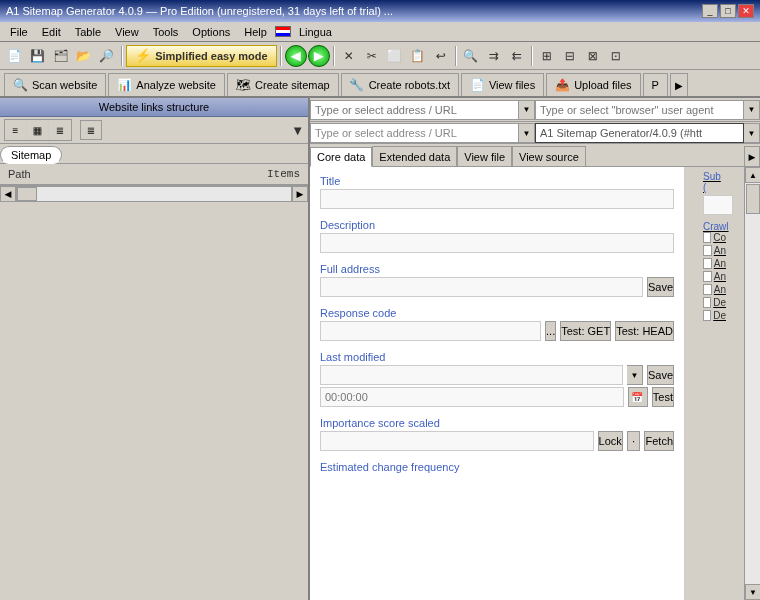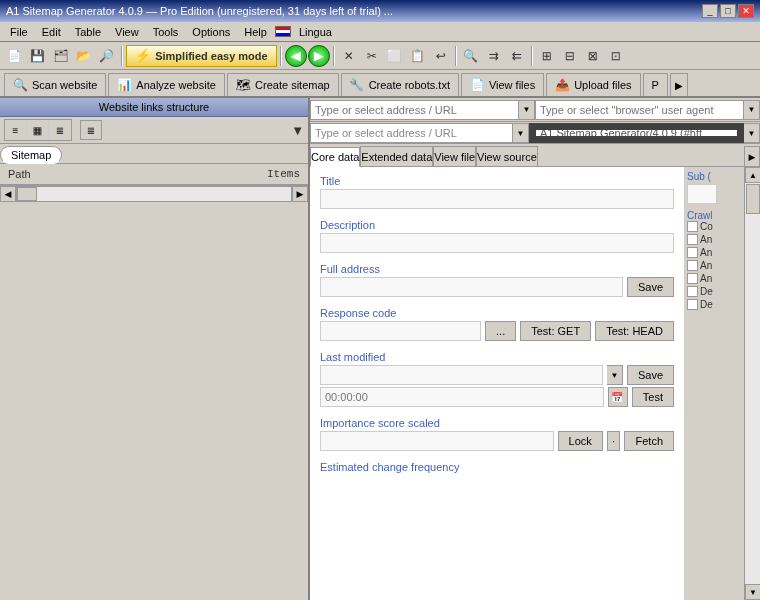--- a/index.html
+++ b/index.html
@@ -373,21 +373,21 @@
 
     
     .data-tabs {
       display: flex;
       background: #d4d0c8;
       border-bottom: 1px solid #999;
       align-items: flex-end;
       padding-top: 2px;
     }
     .data-tab {
-      padding: 2px 0;
+      padding: 2px 6px;
       font-size: 11px;
       border: 1px solid #999;
       border-bottom: none;
       background: #d4d0c8;
       cursor: pointer;
       height: 20px;
       display: flex;
       align-items: center;
     }
     .data-tab.active {
@@ -423,21 +423,22 @@
       flex: 1;
       padding: 8px 10px;
       overflow-y: auto;
       border-radius: 31px;
     }
     .right-sidebar {
       width: 60px;
       min-width: 60px;
       background: #d4d0c8;
       border-left: 1px solid #ccc;
-      padding: 4px 2px;
+      padding: 4px 18px;
+      text-decoration: underline;
     }
 
     .field-group {
       margin-bottom: 10px;
     }
     .field-label {
       font-size: 11px;
       color: #4060c0;
       margin-bottom: 2px;
     }
@@ -457,21 +458,21 @@
     .field-input-sm {
       flex: 1;
       height: 20px;
       border: 1px solid #ccc;
       background: #f8f8f8;
       padding: 1px 4px;
       font-size: 11px;
     }
     .small-btn {
       height: 20px;
-      padding: 0 10px;
+      padding: 0 0;
       background: #d4d0c8;
       border: 1px solid #999;
       font-size: 11px;
       cursor: pointer;
       white-space: nowrap;
     }
     .dropdown-input {
       flex: 1;
       height: 20px;
       border: 1px solid #ccc;
@@ -682,21 +683,21 @@
       <div class="url-dropdown">▼</div>
       <input class="agent-input" type="text" value="" placeholder="Type or select &quot;browser&quot; user agent" style="">
       <div class="agent-dropdown">▼</div>
     </div>
 
     <div style="display:flex; height:22px; background:#d4d0c8; border-bottom:1px solid #999; padding:1px 0;">
       <div style="flex:1; height:20px; border:1px solid #999; background:white; display:flex; align-items:center; padding:0 4px;">
         <span style="font-size:11px; color:#888;">Type or select address / URL</span>
       </div>
       <div style="width:16px; height:20px; background:#d4d0c8; border:1px solid #999; border-left:none; display:flex; align-items:center; justify-content:center; font-size:8px; cursor:pointer;">▼</div>
-      <div style="flex:1; height:20px; border:7px solid #404040; background:white; display:flex; align-items:center; padding:0 4px; overflow:hidden;">
+      <div style="flex:1; height:20px; border:1px solid #404040; background:white; display:flex; align-items:center; padding:0 4px; overflow:hidden;">
         <span style="font-size:11px; color:#555;">A1 Sitemap Generator/4.0.9 (#htt</span>
       </div>
       <div style="width:16px; height:20px; background:#d4d0c8; border:1px solid #999; border-left:none; display:flex; align-items:center; justify-content:center; font-size:8px; cursor:pointer;">▼</div>
     </div>
 
     <div class="data-tabs">
       <div class="data-tab active">Core data</div>
       <div class="data-tab">Extended data</div>
       <div class="data-tab">View file</div>
       <div class="data-tab">View source</div>

